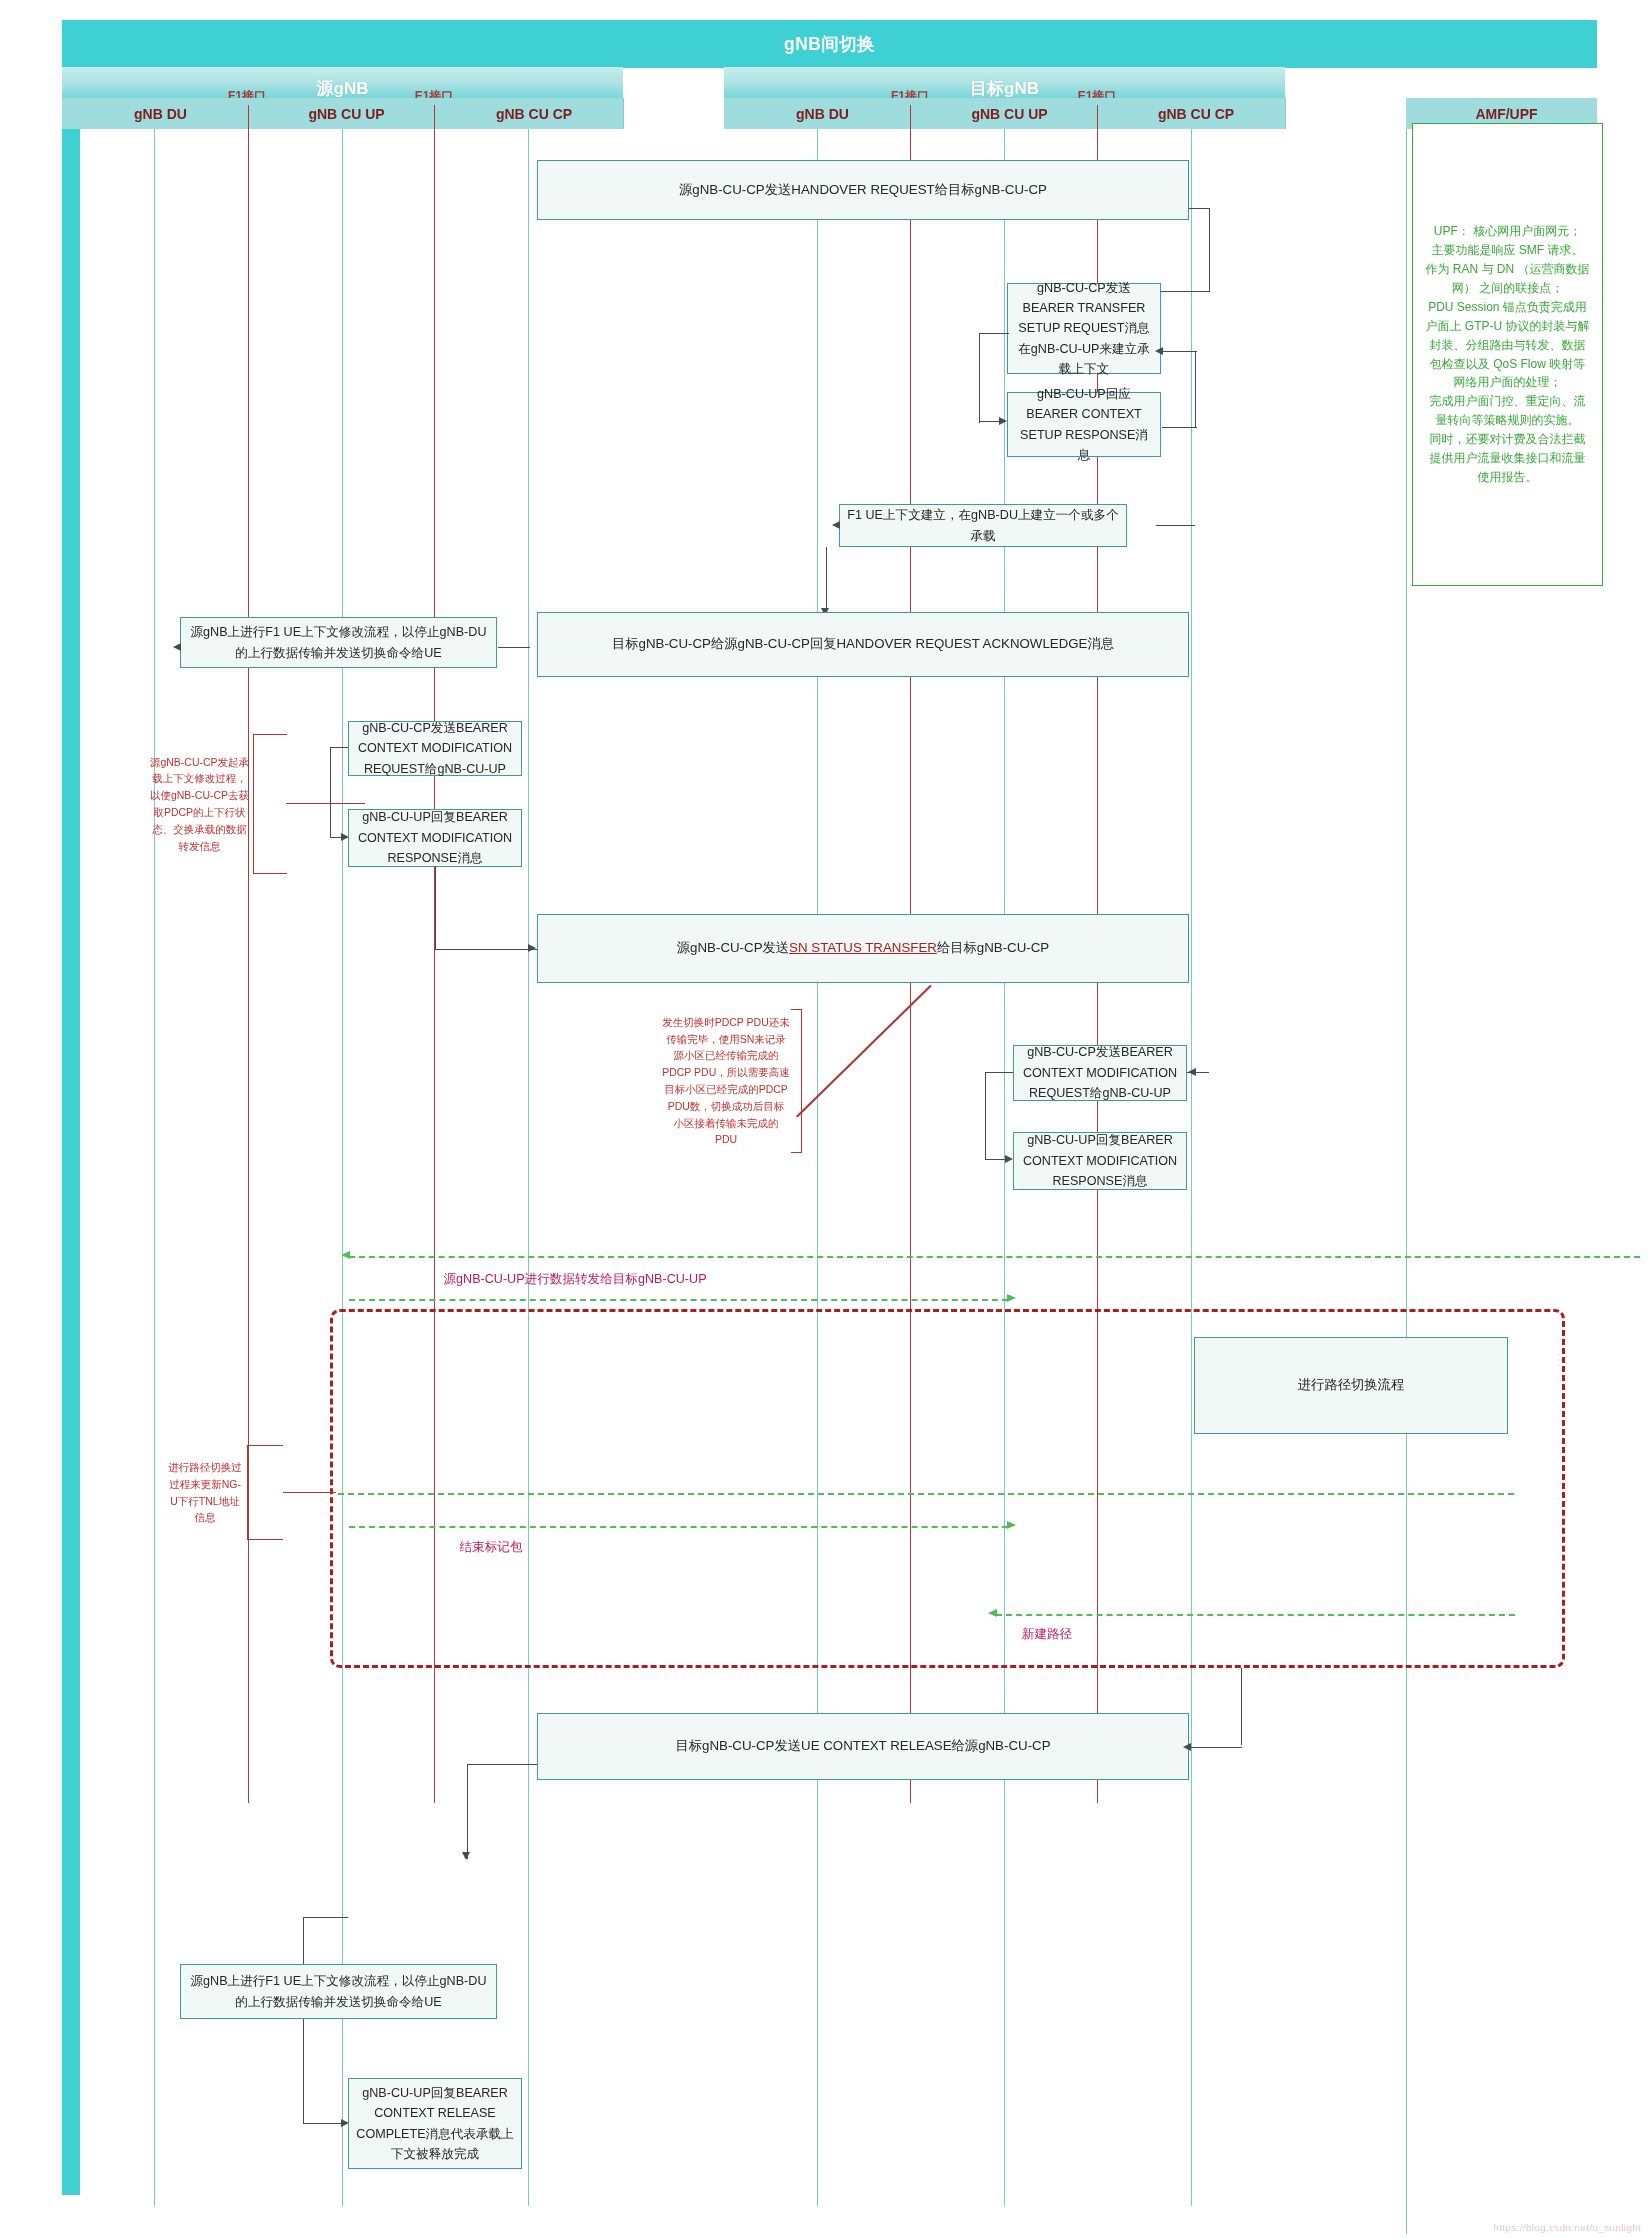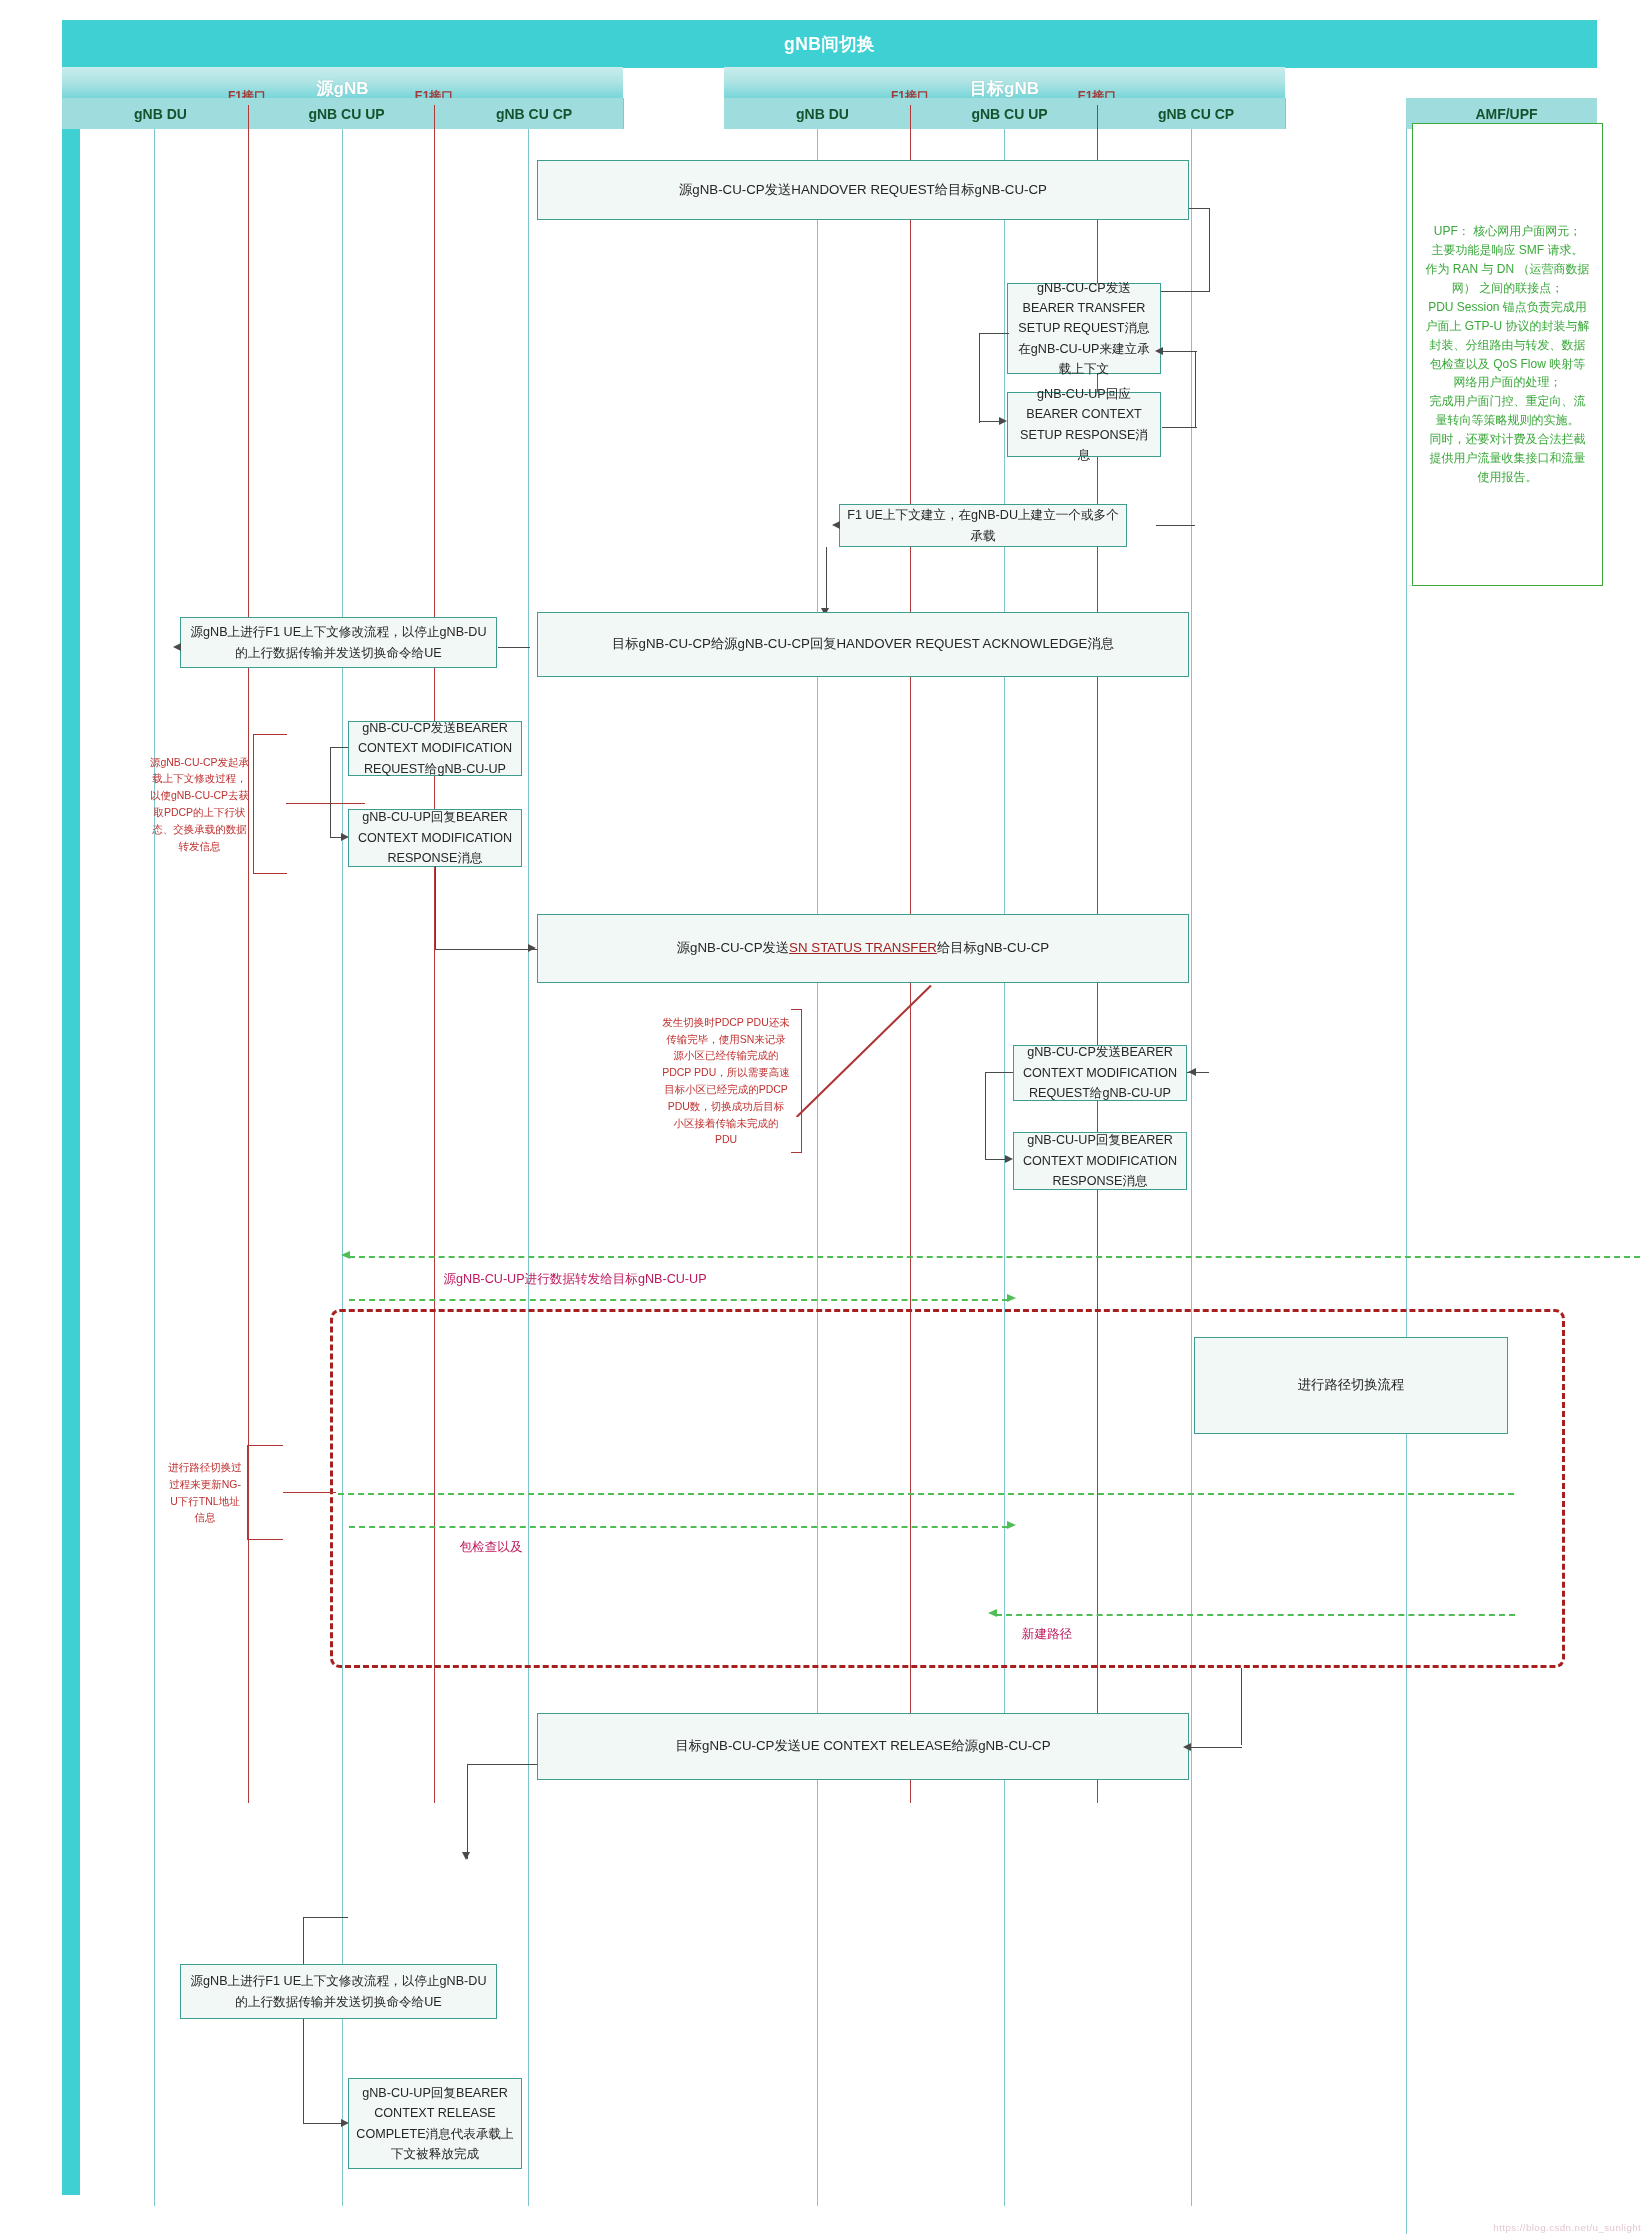--- a/index.html
+++ b/index.html
@@ -12,21 +12,21 @@
     text-align:center;color:#fff;font-weight:bold;font-size:17.5px;letter-spacing:0.4px;}
   .left-rail{position:absolute;left:62px;top:19.6px;width:18px;height:2175px;background:#3fd0d4;}
 
   .grp{position:absolute;height:43px;
     background:linear-gradient(180deg,#c9ecec 0%,#aee3e4 35%,#4fcdd0 100%);}
   .grp .gl{position:absolute;left:0;right:0;top:48%;transform:translateY(-50%);
     text-align:center;color:#ffffff;font-weight:bold;font-size:17px;
     text-shadow:0 0 1.4px rgba(0,0,0,.15);}
   .lanehdr{position:absolute;height:31px;background:#9fdcdd;border-right:0.7px solid #7fcccd;}
   .lanehdr .ll{position:absolute;left:0;right:0;top:50%;transform:translateY(-50%);
-    text-align:center;color:#14532d;font-weight:bold;font-size:14px;margin-left:10px;}
+    text-align:center;color:#7f1d1d;font-weight:bold;font-size:14px;margin-left:10px;}
   .iface{position:absolute;color:#a33a3a;font-weight:bold;font-size:12px;
     transform:translateX(-50%);white-space:nowrap;}
 
   
   .lf{position:absolute;width:1.4px;background:#7fc6cc;}
   .lf.red{background:#b03a3a;width:1.4px;}
 
   
   .box{position:absolute;box-sizing:border-box;border:1.4px solid #3d9e8f;background:#f2f8f6;
     display:flex;align-items:center;justify-content:center;text-align:center;
@@ -239,21 +239,21 @@
   <div class="brace-stem" style="left:283px;top:1492px;width:53px;"></div>
   <div class="note-red" style="left:160px;top:1445px;width:90px;height:95px;">进行路径切换过
 过程来更新NG-
 U下行TNL地址
 信息</div>
 
   <div class="gdash" style="left:338px;top:1493px;width:1176px;"></div>
 
   <div class="gdash" style="left:349px;top:1526px;width:659px;"></div>
   <div class="garrow-r" style="left:1007px;top:1521px;"></div>
-  <div class="glabel" style="left:491px;top:1539px;">包检查以及</div>
+  <div class="glabel" style="left:491px;top:1539px;">结束标记包</div>
 
   <div class="gdash" style="left:996px;top:1614px;width:519px;"></div>
   <div class="garrow-l" style="left:988px;top:1609px;"></div>
   <div class="glabel" style="left:1047px;top:1626px;">新建路径</div>
 
   <div class="seg v" style="left:1241px;top:1668px;height:77px;"></div>
   <div class="box" style="left:537px;top:1713px;width:652px;height:67px;">目标gNB-CU-CP发送UE CONTEXT RELEASE给源gNB-CU-CP</div>
   <div class="seg h" style="left:1189px;top:1747px;width:53px;"></div>
   <div class="arrow left" style="left:1183px;top:1743px;"></div>
 

